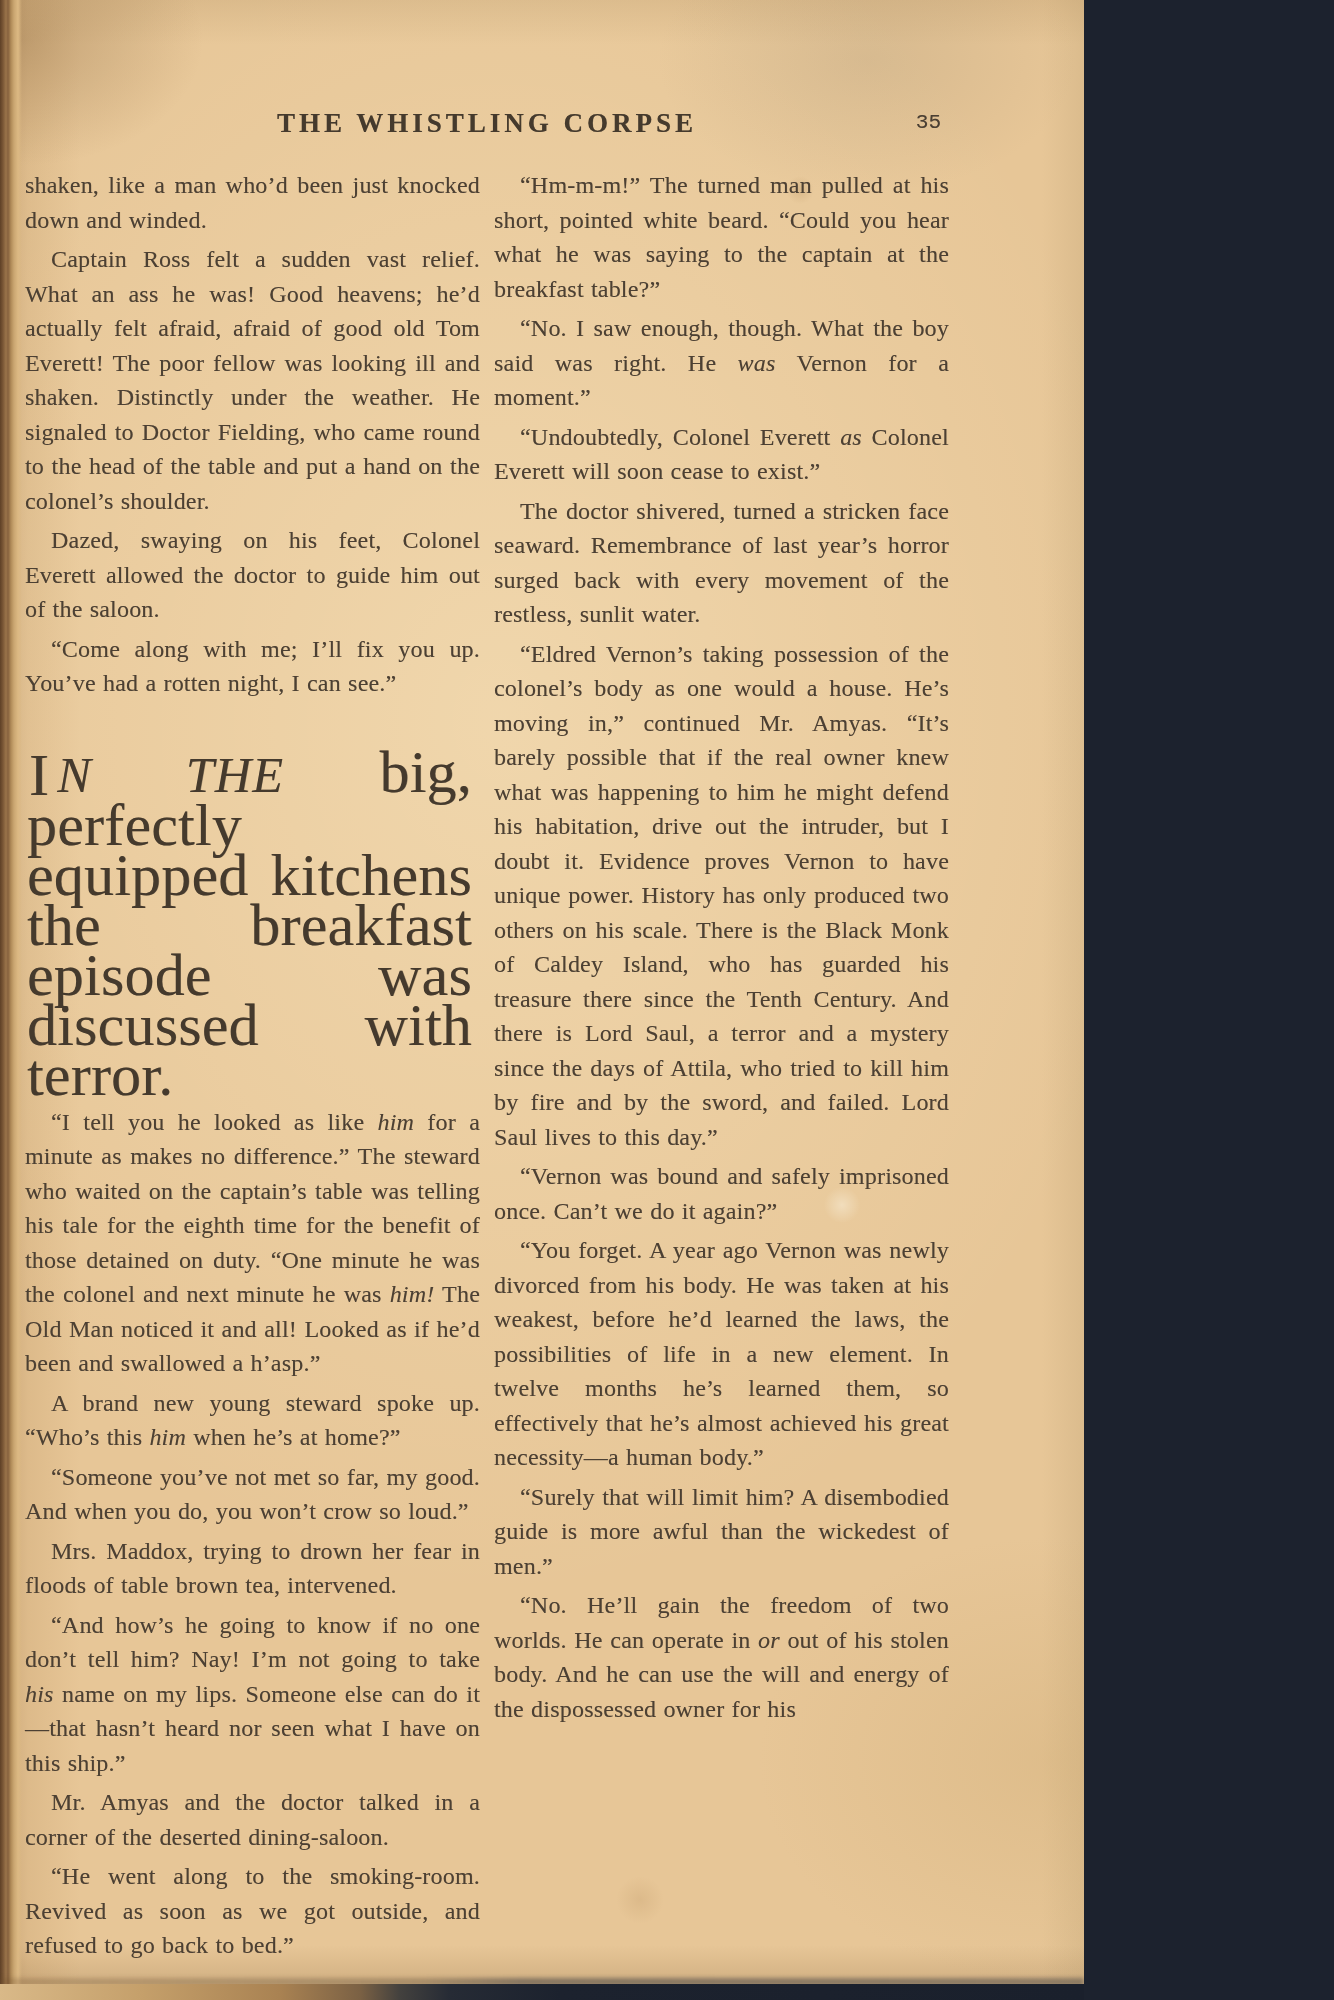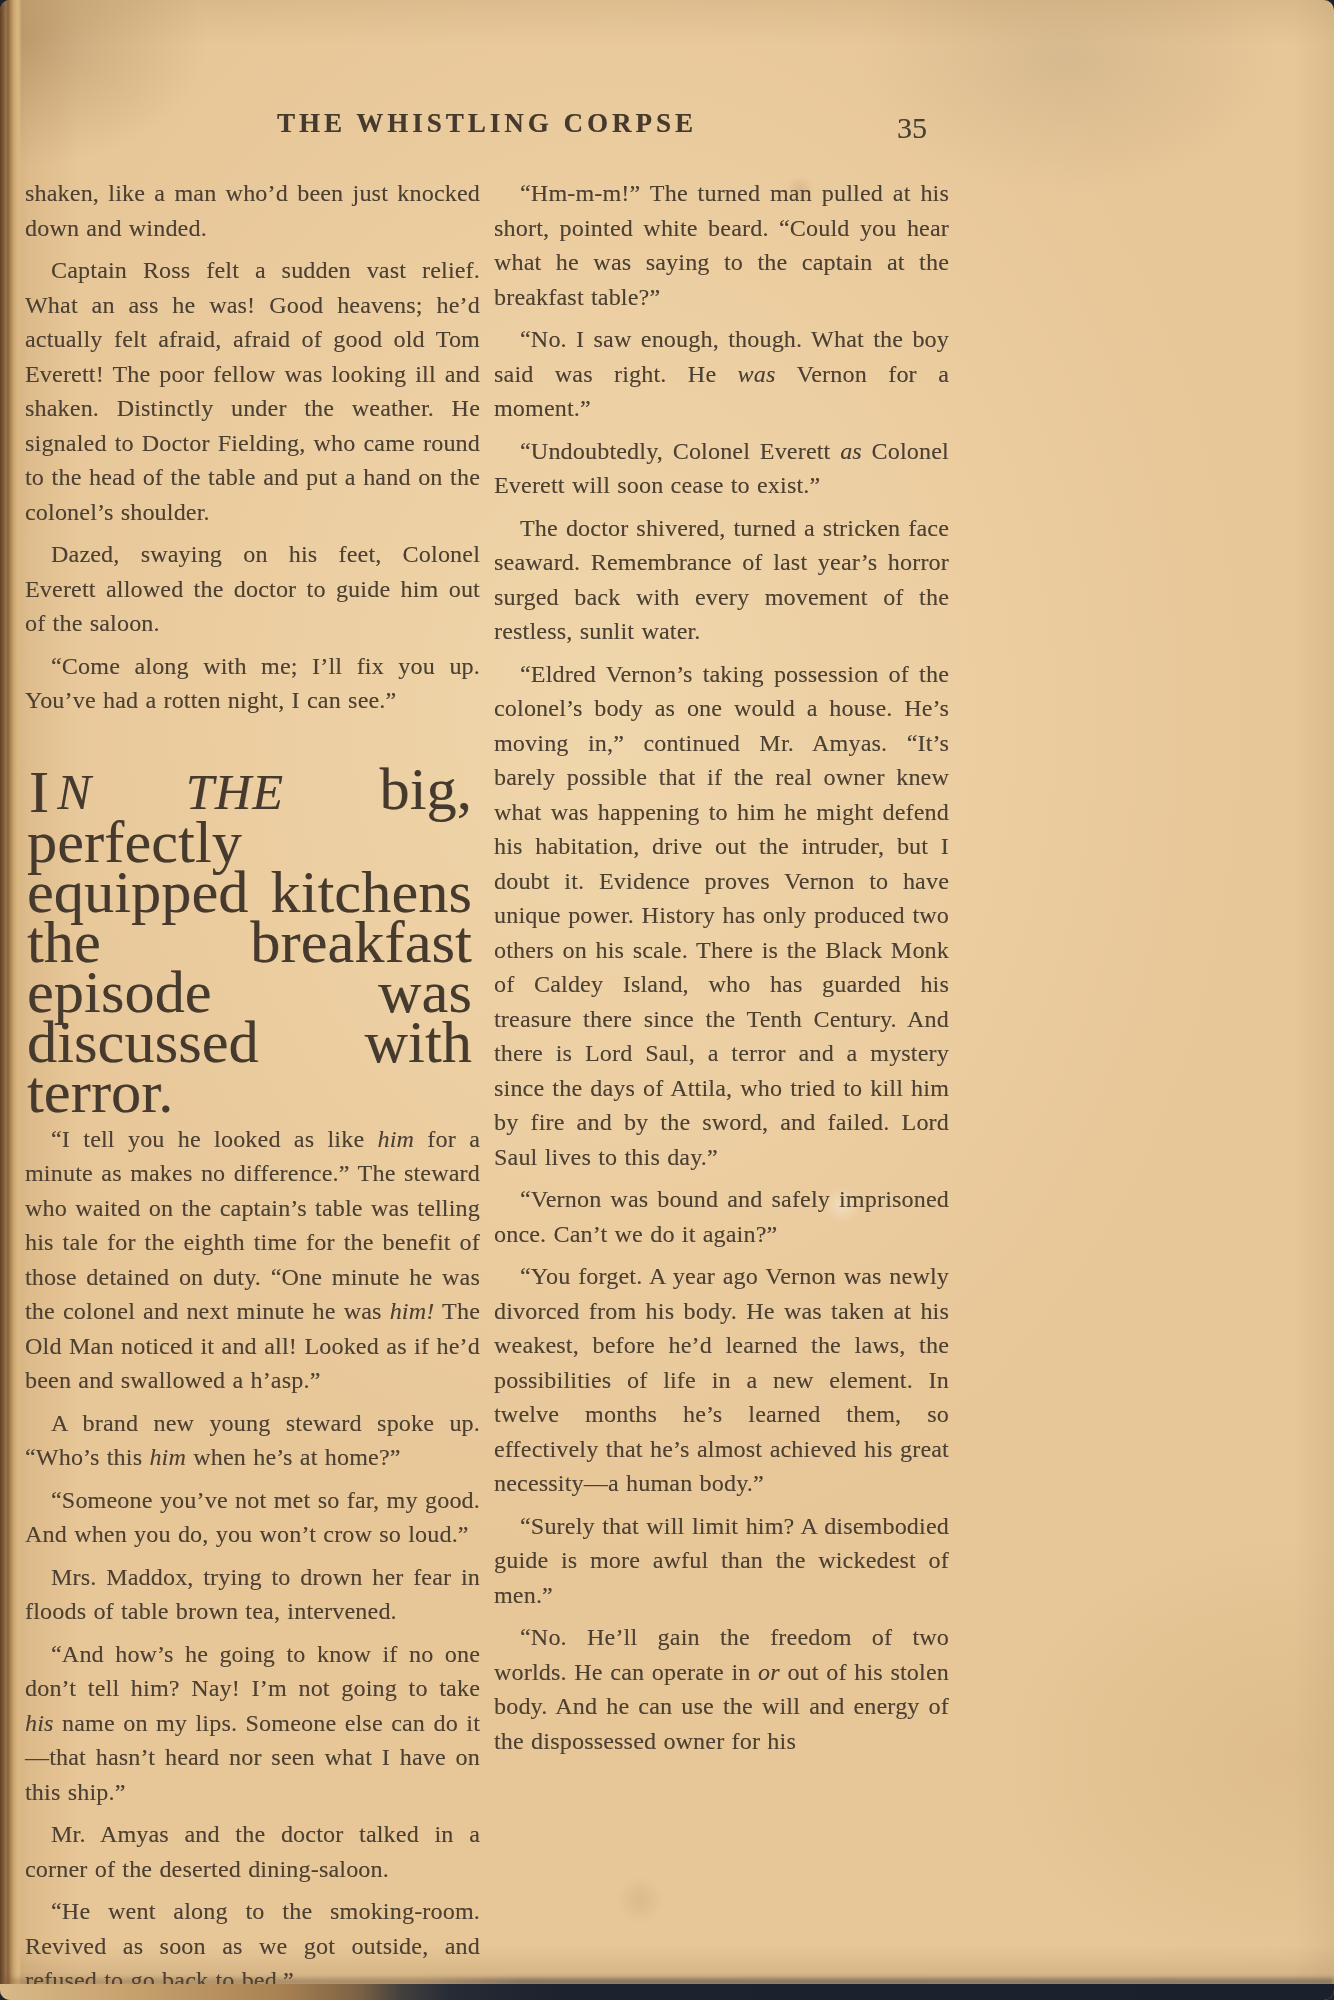--- a/index.html
+++ b/index.html
@@ -2,35 +2,34 @@
 <html><head>
 <meta charset="utf-8">
 <style>
   html,body{margin:0;padding:0;}
   body{
     width:1334px;height:2000px;overflow:hidden;
     background:#1c222e;
     font-family:"Liberation Serif","DejaVu Serif",serif;
   }
   .page{
-    position:relative;width:1334px;height:2000px;overflow:hidden;
+    position:relative;width:1084px;height:2000px;overflow:hidden;
     background:
       radial-gradient(circle 20px at 800px 190px, rgba(160,120,70,0.22), transparent 70%),
       radial-gradient(circle 26px at 842px 1205px, rgba(255,252,240,0.38), transparent 70%),
       radial-gradient(circle 34px at 640px 1900px, rgba(170,130,80,0.18), transparent 70%),
       radial-gradient(ellipse 300px 190px at 80% 3%, rgba(150,135,110,0.20), transparent 70%),
       radial-gradient(ellipse 260px 180px at 2% 2%, rgba(120,85,45,0.30), transparent 70%),
       radial-gradient(ellipse 420px 320px at 97% 88%, rgba(200,165,108,0.28), transparent 70%),
       radial-gradient(ellipse 950px 1250px at 46% 36%, rgba(255,241,206,0.38), rgba(255,241,206,0) 70%),
       linear-gradient(90deg, rgba(130,90,45,0.30) 0, rgba(160,115,60,0.14) 28px, rgba(0,0,0,0) 80px),
       linear-gradient(270deg, rgba(175,150,105,0.22) 0, rgba(0,0,0,0) 42px),
       linear-gradient(0deg, rgba(120,85,45,0.28) 0, rgba(0,0,0,0) 55px),
       linear-gradient(180deg, rgba(150,115,65,0.16) 0, rgba(0,0,0,0) 45px),
       #e7c697;
-    border-radius: 10px;
   }
   .binding-edge{
     position:absolute;left:0;top:0;bottom:0;width:22px;
     background:linear-gradient(90deg,
       #5e4026 0,#7a5736 3px,#9a744a 6px,#86613e 8px,
       #b08b58 11px,#caa671 14px,#dcb983 18px,rgba(220,185,131,0) 22px);
   }
   .bottom-edge{
     position:absolute;left:0;right:0;bottom:0;height:16px;
     background:linear-gradient(90deg,
@@ -42,34 +41,35 @@
     background:linear-gradient(90deg, rgba(110,80,45,0.25) 0, rgba(90,75,55,0.35) 420px, rgba(40,45,55,0.45) 520px, rgba(40,45,55,0.40) 100%);
     filter:blur(2px);
   }
   .running-head{position:absolute;left:25px;top:108px;width:924px;height:42px;}
   .running-head .title{
     display:block;text-align:center;font-weight:bold;
     font-size:27px;letter-spacing:4px;color:#453a2d;
     text-shadow:0.3px 0.3px 0 rgba(69,58,45,0.45);
   }
   .running-head .pageno{
-    position:absolute;right:22px;top:3px;font-size:30px;color:#4a3f33;
+    position:absolute;right:8px;top:3px;font-size:21px;color:#4a3f33;
     text-shadow:0.3px 0.3px 0 rgba(74,63,51,0.4);
+    font-family:Liberation Mono, monospace;
   }
   .columns{
     position:absolute;left:25px;top:168px;width:924px;
     display:flex;gap:14px;
   }
   .col{
     width:455px;flex:0 0 455px;
     color:#4c4033;font-size:24px;line-height:34.5px;
     text-align:justify;letter-spacing:0.2px;word-spacing:1px;
     text-shadow:0.25px 0.25px 0 rgba(76,64,51,0.35);
   }
-  .para{margin:8px 0 5px 0;}
+  .para{margin:0 0 5px 0;}
   .para.indent{text-indent:26px;}
   .para.plain{text-indent:0;}
   .para.dropcap{text-indent:0;margin-top:38px;}
   .dropcap{
     float:left;font-size:60px;line-height:50px;
     padding:3px 8px 0 2px;color:#453a2d;
     text-shadow:0.4px 0.4px 0 rgba(69,58,45,0.45);
   }
   .lead-caps{font-size:0.84em;letter-spacing:1px;font-style:italic;}
   i{}

